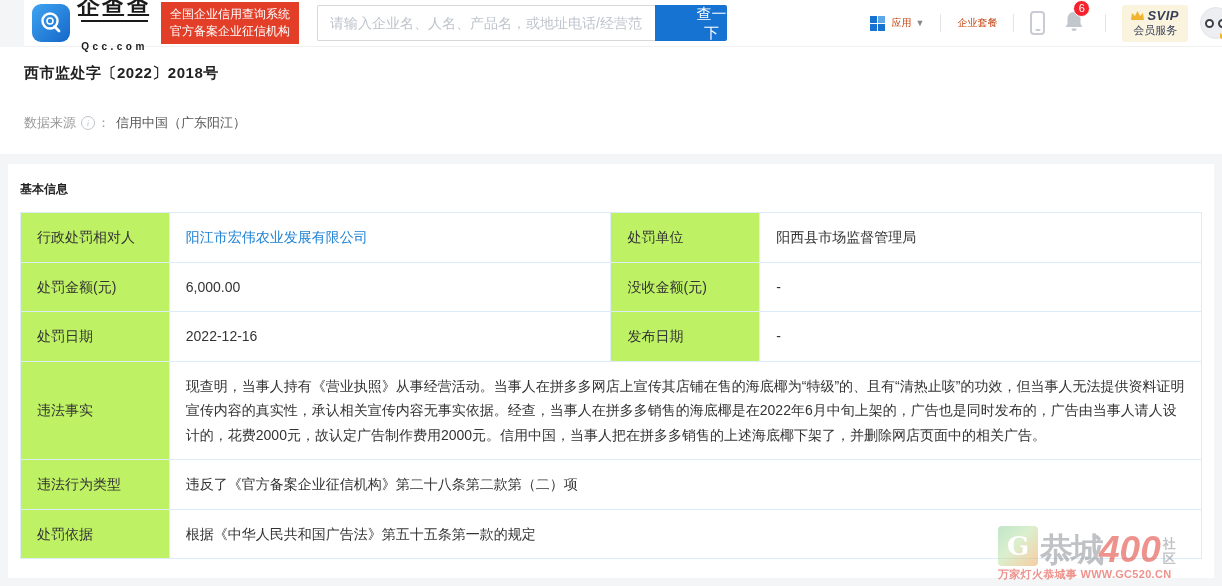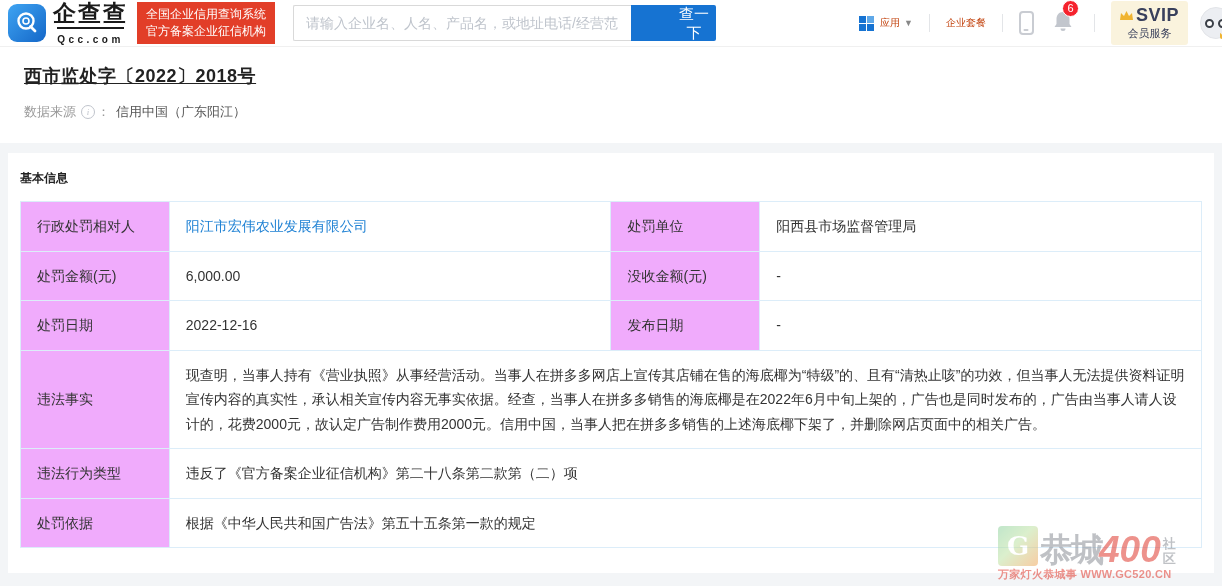--- a/index.html
+++ b/index.html
@@ -7,43 +7,43 @@
   body {
     font-family: "Liberation Sans", "DejaVu Sans", sans-serif;
     background:#f3f5f7;
     position:relative;
     overflow:hidden;
     color:#333;
   }
   
   .header {
     height:47px; background:#fff; display:flex; align-items:center;
-    padding:0 0 0 8px; border-bottom:1px solid #f0f0f0; position:relative; z-index:2;
+    padding:0 0 0 8px; border-bottom:1px solid #f0f0f0; position:relative; z-index:2;margin-left:24px;
   }
   .logo-icon {
     width:38px; height:38px; border-radius:9px; flex:0 0 auto;
     background:linear-gradient(135deg,#3fa4f2,#1467c8);
     display:flex; align-items:center; justify-content:center;
   }
   .brand-block { margin-left:7px; display:flex; flex-direction:column; align-items:center; }
   .brand { font-size:23px; font-weight:700; color:#1a1a1a; letter-spacing:2px; line-height:1.05; }
-  .domain { font-size:10px; font-weight:700; color:#1a1a1a; letter-spacing:3.5px; border-top:2px solid #1a1a1a; margin-top:2px; padding-top:5px; }
+  .domain { font-size:10px; font-weight:700; color:#1a1a1a; letter-spacing:3.5px; border-top:2px solid #1a1a1a; margin-top:2px; padding-top:19px; }
   .red-badge {
     background:#e23e28; color:#fff; font-size:12px; line-height:1.4;
     padding:4px 9px; margin-left:9px; white-space:nowrap;
   }
   .search-box { display:flex; margin-left:18px; height:36px; }
   .search-input {
     width:338px; height:36px; border:1px solid #d9d9d9; border-right:none;
     border-radius:2px 0 0 2px; padding:0 12px; font-size:14px; color:#333; outline:none;
     font-family:inherit;
   }
   .search-input::placeholder { color:#bfc4cc; }
   .search-btn {
-    width:85px; height:36px; background:#1673d2; color:#fff; border:none;
+    width:72px; height:36px; background:#1673d2; color:#fff; border:none;
     font-size:15px; border-radius:0 2px 2px 0; cursor:pointer; font-family:inherit;padding-left:41px;
   }
   .nav { margin-left:auto; display:flex; align-items:center; }
   .grid-icon { width:15px; height:15px; display:grid; grid-template-columns:7px 7px; grid-template-rows:7px 7px; gap:1px; margin-right:6px; }
   .grid-icon i { background:#1673d2; }
   .grid-icon i.lt { background:#5fa8e8; }
   .nav-text { font-size:10px; color:#c2410c; white-space:nowrap; }
   .caret { font-size:9px; color:#888; margin-left:4px; }
   .v-div { width:1px; height:18px; background:#e3e5e8; margin:0 16px; }
   .phone-icon { width:15px; height:24px; border:2px solid #c9ccd2; border-radius:4px; position:relative; margin-right:18px; }
@@ -52,45 +52,45 @@
   .badge {
     position:absolute; top:-9px; left:10px; min-width:17px; height:17px; padding:0 4px;
     background:#f5222d; border:1px solid #fff; border-radius:9px; color:#fff;
     font-size:11px; line-height:15px; text-align:center;
   }
   .svip {
     background:#faf3dd; border-radius:3px; padding:3px 9px 4px; text-align:center; line-height:1.25;
     display:flex; flex-direction:column; align-items:center; cursor:pointer;
   }
   .svip-top { display:flex; align-items:center; gap:3px; }
-  .svip-main { font-size:18px; font-weight:900; color:#39405c; letter-spacing:.5px; }
+  .svip-main { font-size:13px; font-weight:900; font-style:italic; color:#39405c; letter-spacing:.5px; }
   .svip-sub { font-size:11px; color:#39405c; }
   .avatar {
     width:32px; height:32px; border-radius:50%; background:#eceef2; margin-left:12px; margin-right:-10px;
     position:relative; flex:0 0 auto; border:1px solid #e2e4e8;
   }
   .avatar .eye { position:absolute; top:11px; width:9px; height:9px; background:#fff; border:2px solid #3a3f47; border-radius:50%; }
   .avatar .eye.l { left:4px; } .avatar .eye.r { right:4px; }
   .avatar .mini-crown { position:absolute; bottom:-1px; right:0; width:11px; height:9px; background:#f0b431; border-radius:2px; clip-path:polygon(0 100%,0 30%,25% 60%,50% 0,75% 60%,100% 30%,100% 100%); }
   
   .title-sec { background:#fff; padding:17px 24px 22px; position:relative; z-index:1; }
-  .doc-title { font-size:18px; font-weight:700; color:#222; margin-bottom:15px; letter-spacing:.5px;text-decoration:underline; }
+  .doc-title { font-size:15px; font-weight:700; color:#222; margin-bottom:31px; letter-spacing:.5px; }
   .source-line { display:flex; align-items:center; font-size:13px; color:#999; }
   .info-icon {
     width:14px; height:14px; border:1px solid #c0c4cc; border-radius:50%;
     color:#c0c4cc; font-size:9px; line-height:12px; text-align:center; margin:0 2px 0 5px;
     font-style:italic; font-family:"Liberation Serif", serif;
   }
   .source-val { color:#555; margin-left:6px; }
   
   .card { background:#fff; margin:10px 8px 0; padding:17px 12px 14px; min-height:420px; }
   .sec-title { font-size:12px; font-weight:700; color:#222; margin-bottom:14px; }
   table.info { width:100%; border-collapse:collapse; table-layout:fixed; font-size:14px; }
   table.info td { border:1px solid #dcedf9; padding:12px 16px; line-height:1.75; vertical-align:middle; word-break:break-all; }
-  td.lbl { background:#f0abfc; color:#333; }
+  td.lbl { background:#bef264; color:#333; }
   td.long { padding:9px 16px; line-height:1.9; }
   a.link { color:#2082d4; text-decoration:none; }
   
   .watermark { position:absolute; right:4px; bottom:4px; opacity:.55; pointer-events:none; z-index:3; width:220px; }
   .wm-row { display:flex; align-items:flex-end; }
   .wm-logo {
     width:40px; height:40px; border-radius:4px; flex:0 0 auto;
     background:linear-gradient(135deg,#8fd3a0 0%,#bfe3a5 45%,#f2a65a 100%);
     color:#fff; font-weight:900; font-size:26px; display:flex; align-items:center; justify-content:center;
     font-family:"DejaVu Serif", serif;

